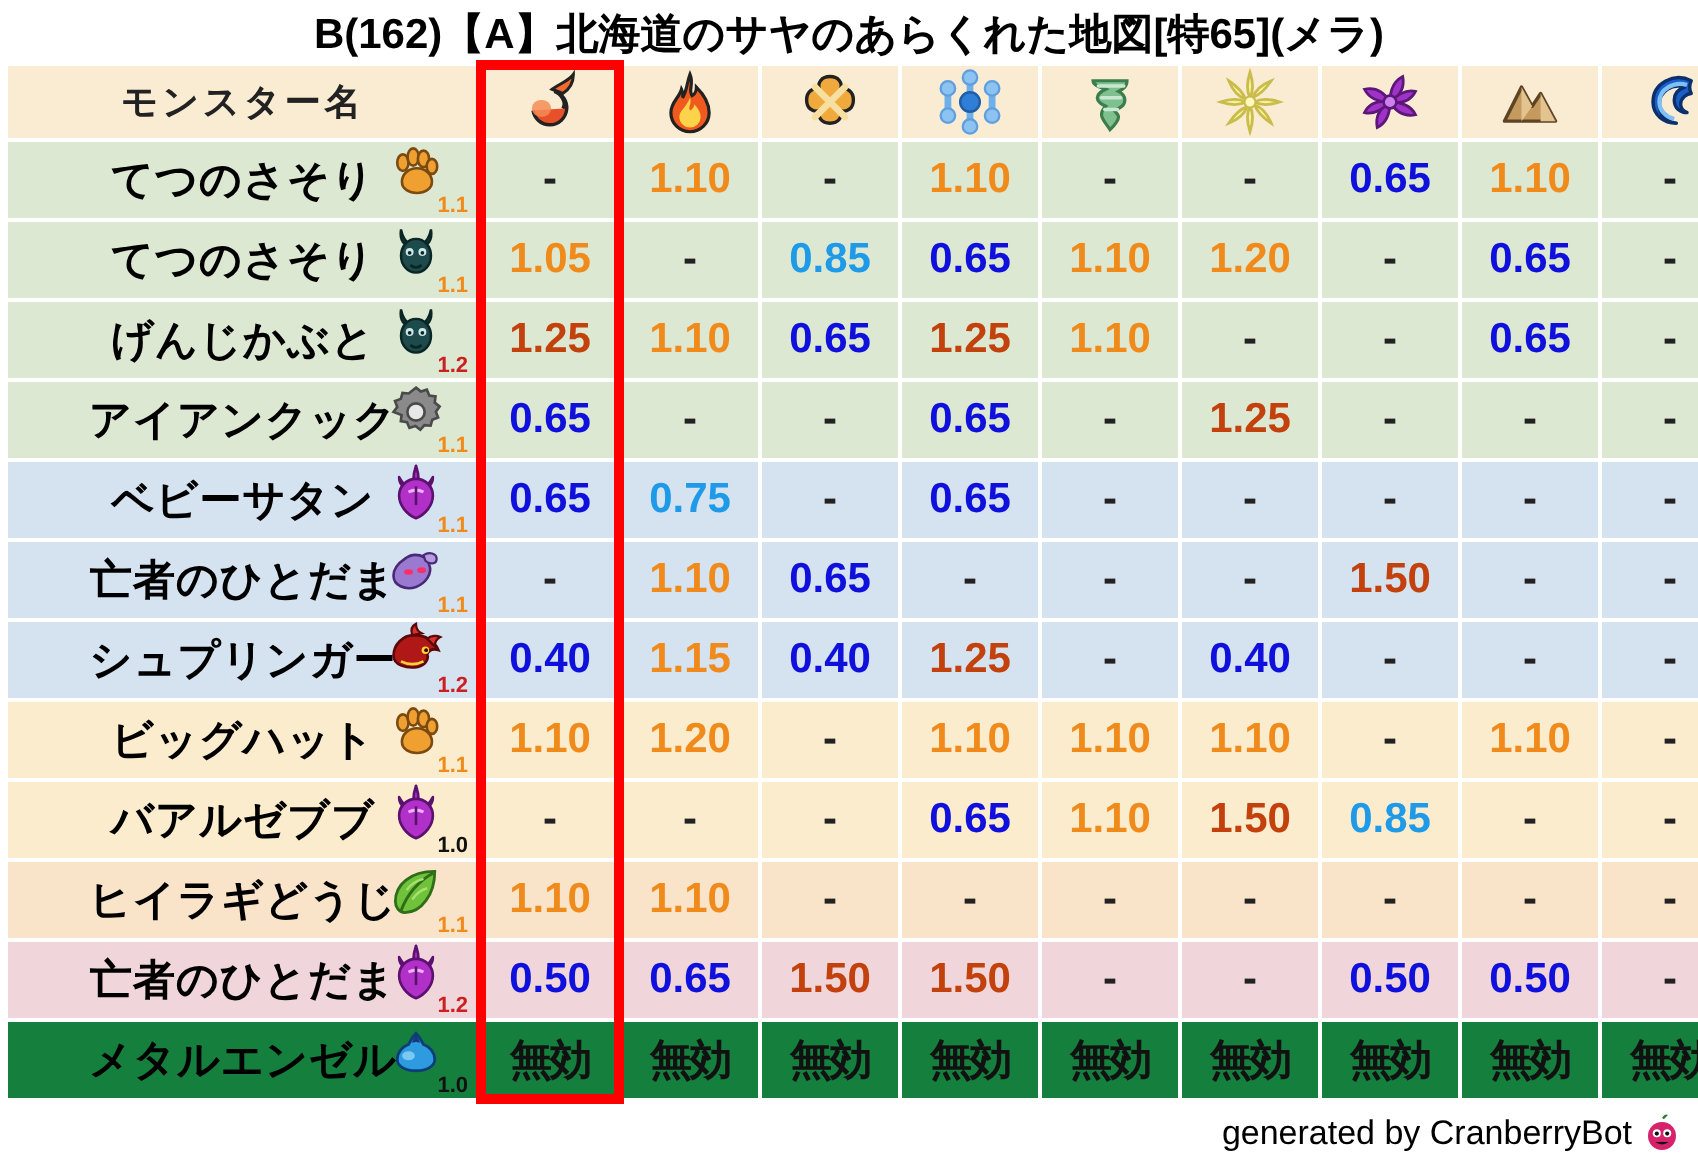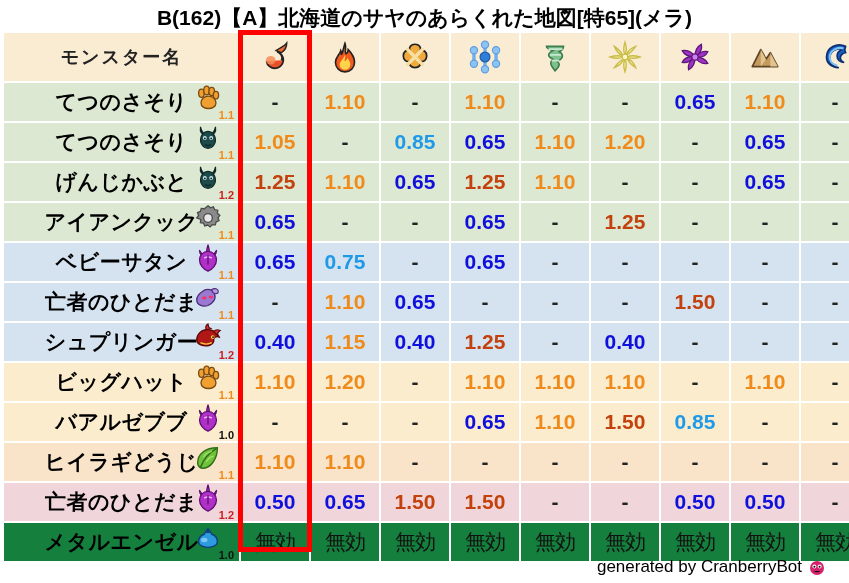--- a/index.html
+++ b/index.html
@@ -31,21 +31,21 @@
   table#matrix td,table#matrix th{
     padding:0;
     margin:0;
     text-align:center;
     vertical-align:middle;
     font-weight:bold;
   }
   
   tr.head-row td{
     background:#faecd2;
-    height:48px;
+    height:36px;
   }
   td.head-name{
     text-align:center;
     font-size:18px;
     font-weight:normal;
     color:#222;
     letter-spacing:2px;
   }
   td.head-el{ position:relative; }
   .elicon{
@@ -116,33 +116,33 @@
     left:237px;top:31px;
     width:78px;height:518px;
     border:5px solid #ff0000;
     box-sizing:border-box;
     pointer-events:none;
   }
   #footer{
     position:absolute;
     left:0;right:0;bottom:6px;
     text-align:right;
-    padding-right:22px;
+    padding-right:8px;
     font-size:17px;
     color:#000;
     font-family:"Liberation Sans",sans-serif;
   }
   #footer .bot-icon{
     display:inline-block;
     vertical-align:-4px;
     margin-left:5px;
     width:20px;height:20px;
   }
   .dash{font-size:21px;font-weight:bold;color:#222;}
-  .muko{font-size:21px;font-weight:normal;color:#111;letter-spacing:-1px;}
+  .muko{font-size:21px;font-weight:bold;color:#111;letter-spacing:-1px;}
 </style>
 </head>
 <body>
 
 <div id="page-title">B(162)【A】北海道のサヤのあらくれた地図[特65](メラ)</div>
 
 <table id="matrix">
   <colgroup>
     <col style="width:235px">
     <col style="width:68px">

